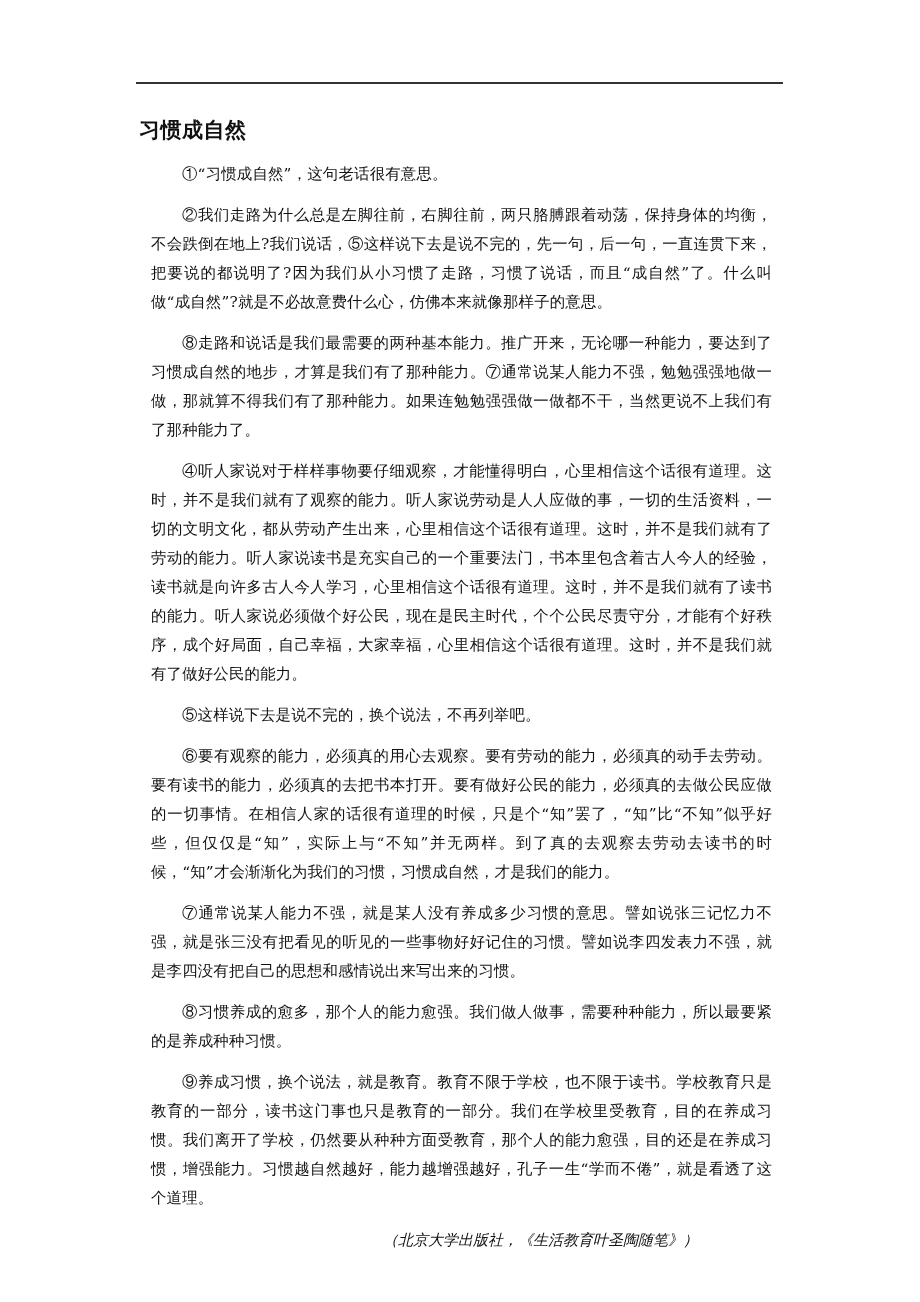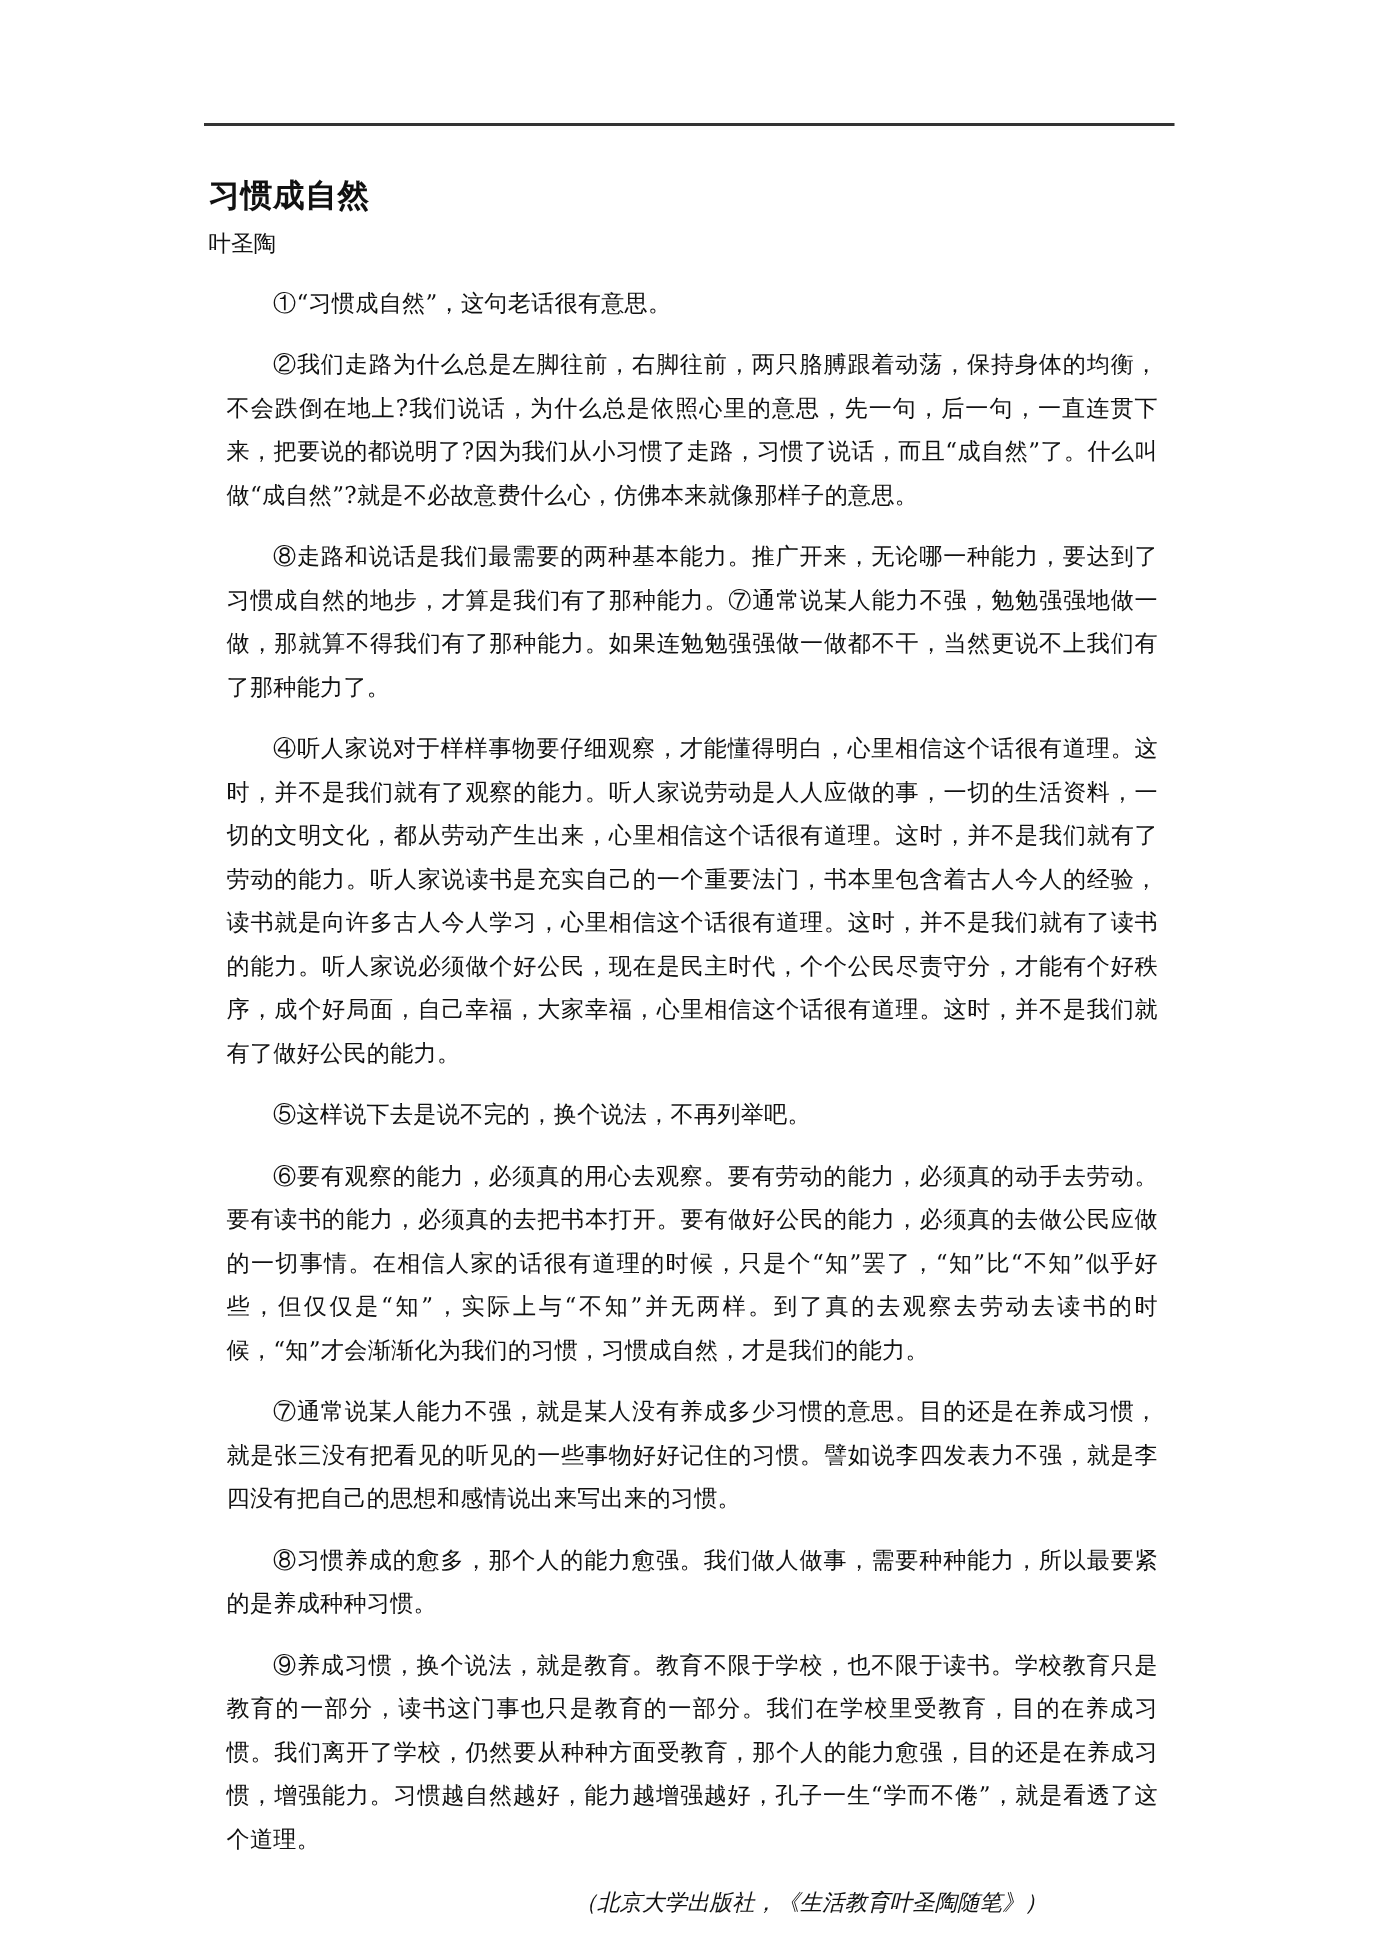--- a/index.html
+++ b/index.html
@@ -66,27 +66,26 @@
     }
   </style>
 </head>
 <body>
 
 <div class="page">
   <div class="header-rule"></div>
 
   <div class="content">
     <h1 class="title">习惯成自然</h1>
-    <p class="author">叶圣陶</p>
 
     <p class="para">①“习惯成自然”，这句老话很有意思。</p>
-    <p class="para">②我们走路为什么总是左脚往前，右脚往前，两只胳膊跟着动荡，保持身体的均衡，不会跌倒在地上?我们说话，为什么总是依照心里的意思，先一句，后一句，一直连贯下来，把要说的都说明了?因为我们从小习惯了走路，习惯了说话，而且“成自然”了。什么叫做“成自然”?就是不必故意费什么心，仿佛本来就像那样子的意思。</p>
+    <p class="para">②我们走路为什么总是左脚往前，右脚往前，两只胳膊跟着动荡，保持身体的均衡，不会跌倒在地上?我们说话，⑤这样说下去是说不完的，先一句，后一句，一直连贯下来，把要说的都说明了?因为我们从小习惯了走路，习惯了说话，而且“成自然”了。什么叫做“成自然”?就是不必故意费什么心，仿佛本来就像那样子的意思。</p>
     <p class="para">⑧走路和说话是我们最需要的两种基本能力。推广开来，无论哪一种能力，要达到了习惯成自然的地步，才算是我们有了那种能力。⑦通常说某人能力不强，勉勉强强地做一做，那就算不得我们有了那种能力。如果连勉勉强强做一做都不干，当然更说不上我们有了那种能力了。</p>
     <p class="para">④听人家说对于样样事物要仔细观察，才能懂得明白，心里相信这个话很有道理。这时，并不是我们就有了观察的能力。听人家说劳动是人人应做的事，一切的生活资料，一切的文明文化，都从劳动产生出来，心里相信这个话很有道理。这时，并不是我们就有了劳动的能力。听人家说读书是充实自己的一个重要法门，书本里包含着古人今人的经验，读书就是向许多古人今人学习，心里相信这个话很有道理。这时，并不是我们就有了读书的能力。听人家说必须做个好公民，现在是民主时代，个个公民尽责守分，才能有个好秩序，成个好局面，自己幸福，大家幸福，心里相信这个话很有道理。这时，并不是我们就有了做好公民的能力。</p>
     <p class="para">⑤这样说下去是说不完的，换个说法，不再列举吧。</p>
     <p class="para">⑥要有观察的能力，必须真的用心去观察。要有劳动的能力，必须真的动手去劳动。要有读书的能力，必须真的去把书本打开。要有做好公民的能力，必须真的去做公民应做的一切事情。在相信人家的话很有道理的时候，只是个“知”罢了，“知”比“不知”似乎好些，但仅仅是“知”，实际上与“不知”并无两样。到了真的去观察去劳动去读书的时候，“知”才会渐渐化为我们的习惯，习惯成自然，才是我们的能力。</p>
-    <p class="para">⑦通常说某人能力不强，就是某人没有养成多少习惯的意思。目的还是在养成习惯，就是张三没有把看见的听见的一些事物好好记住的习惯。譬如说李四发表力不强，就是李四没有把自己的思想和感情说出来写出来的习惯。</p>
+    <p class="para">⑦通常说某人能力不强，就是某人没有养成多少习惯的意思。譬如说张三记忆力不强，就是张三没有把看见的听见的一些事物好好记住的习惯。譬如说李四发表力不强，就是李四没有把自己的思想和感情说出来写出来的习惯。</p>
     <p class="para">⑧习惯养成的愈多，那个人的能力愈强。我们做人做事，需要种种能力，所以最要紧的是养成种种习惯。</p>
     <p class="para">⑨养成习惯，换个说法，就是教育。教育不限于学校，也不限于读书。学校教育只是教育的一部分，读书这门事也只是教育的一部分。我们在学校里受教育，目的在养成习惯。我们离开了学校，仍然要从种种方面受教育，那个人的能力愈强，目的还是在养成习惯，增强能力。习惯越自然越好，能力越增强越好，孔子一生“学而不倦”，就是看透了这个道理。</p>
 
     <p class="source">（北京大学出版社，《生活教育叶圣陶随笔》）</p>
   </div>
 </div>
 
 </body></html>

